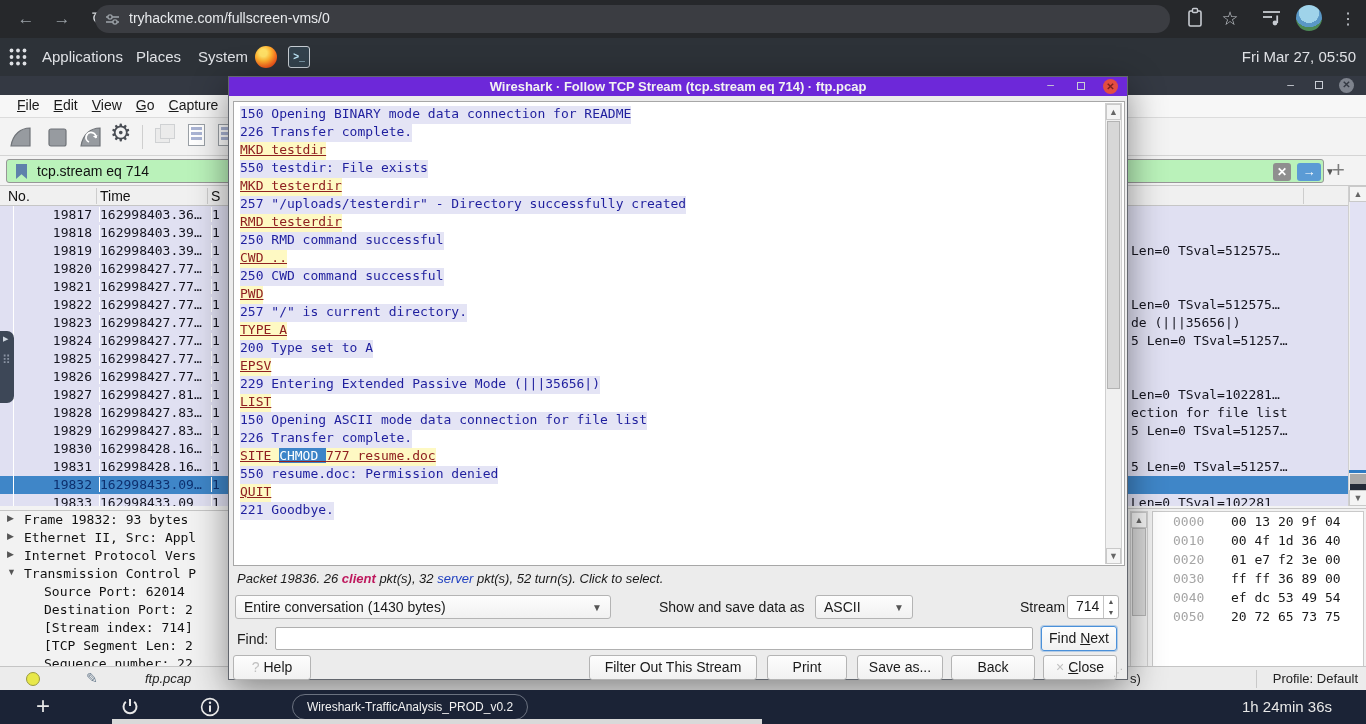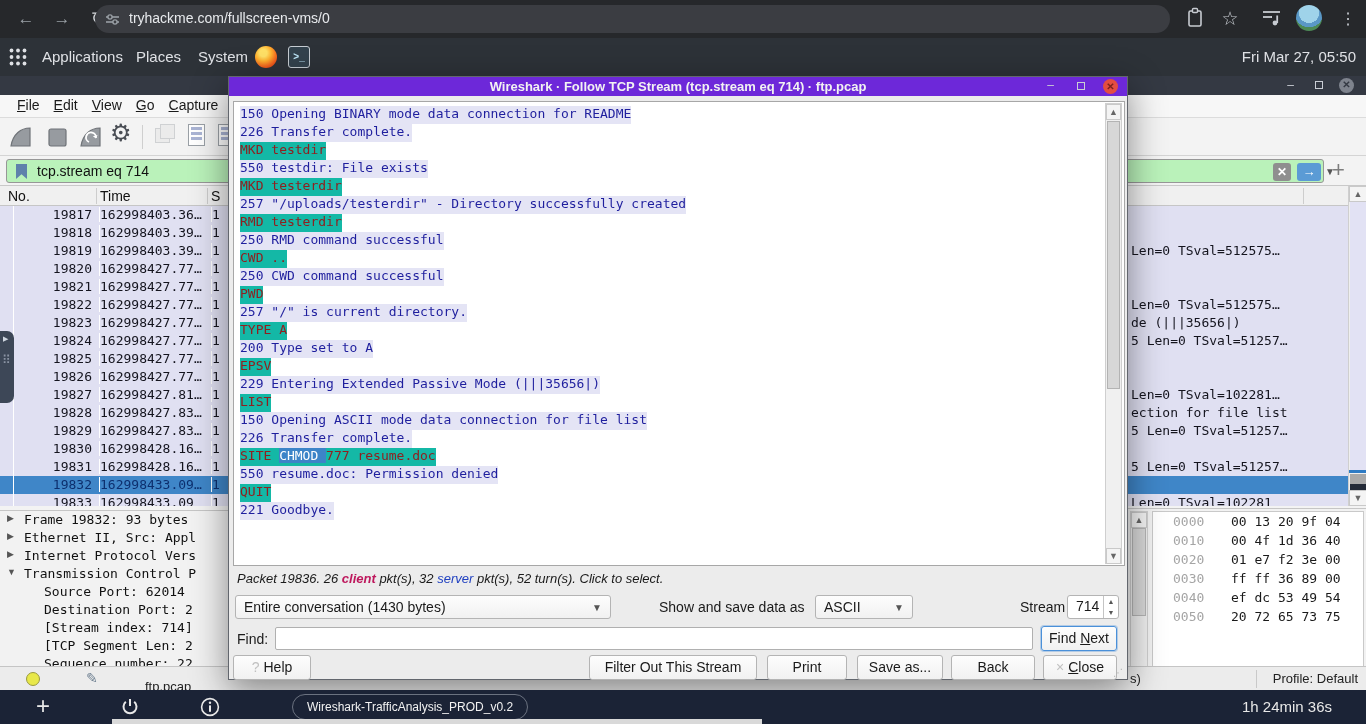--- a/index.html
+++ b/index.html
@@ -92,36 +92,36 @@
   .hex-vscroll { position:absolute; left:2px; top:2px; width:18px; height:230px; background:#efefef; border:1px solid #cfcfcf; }
   .hex-thumb { position:absolute; left:1px; top:16px; width:14px; height:88px; background:#d9d9d9; border:1px solid #b5b5b5; }
   .hex-body { position:absolute; left:24px; top:2px; width:212px; height:212px; background:#fff; border:1px solid #c9c9c9; overflow:hidden; }
   .hrow { position:relative; height:19px; font-family:"DejaVu Sans Mono", monospace; font-size:13px; padding-top:2px; }
   .hoff { position:absolute; left:20px; color:#a5a5a5; }
   .hbytes { position:absolute; left:78px; color:#1a1a1a; white-space:nowrap; }
 
   .statusbar { position:absolute; left:0; top:590px; width:1366px; height:24px; background:#ececec; border-top:1px solid #c5c5c5; font-size:13px; color:#222; }
   .expert-dot { position:absolute; left:26px; top:5px; width:14px; height:14px; border-radius:50%; background:#e8e84a; border:1px solid #9a9a40; }
   .pencil-ic { position:absolute; left:86px; top:3px; font-size:14px; color:#6b7d8f; }
-  .file-name { position:absolute; left:145px; top:12px; }
+  .file-name { position:absolute; left:145px; top:4px;font-style:italic; }
   .status-frag { position:absolute; left:1130px; top:4px; }
   .status-sep { position:absolute; left:1256px; top:3px; width:1px; height:18px; background:#c9c9c9; }
   .profile { position:absolute; right:8px; top:4px;margin-left:20px; }
 
   
   .dialog { position:absolute; left:228px; top:76px; width:900px; height:604px; background:#ececec; border:1px solid #62666d; box-shadow:0 10px 34px rgba(0,0,0,.45); }
   .d-titlebar { position:absolute; left:0; top:0; width:898px; height:19px; background:#6d28d9; }
   .d-title { width:100%; text-align:center; font-size:13px; font-weight:bold; color:#f2f2f2; line-height:19px; }
   .d-btn { position:absolute; top:2px; width:15px; height:15px; text-align:center; color:#c9cdd4; font-size:12px; line-height:13px; }
   .d-close { background:#e34d41; border-radius:50%; color:#7c211b; font-weight:bold; font-size:10px; line-height:15px; }
 
   .stream-box { position:absolute; left:4px; top:24px; width:892px; height:465px; background:#fff; border:1px solid #a7a7a7; overflow:hidden; padding:4px 0 0 6px; }
   .sline { height:18px; font-family:"DejaVu Sans Mono", monospace; font-size:13px; white-space:pre; display:table; }
   .sline.server { color:#1f1f9e; background:#e4e4f5; }
-  .sline.client { color:#8f2020; background:#14b8a6; }
+  .sline.client { color:#8f2020; background:#fef9c3;text-decoration:underline; }
   .sline .hl { background:#3c84c8; color:#fff; }
   .d-scroll { position:absolute; right:2px; top:1px; width:17px; height:461px; background:#f0f0f0; border:1px solid #cfcfcf; }
   .ds-thumb { position:absolute; left:1px; top:17px; width:13px; height:268px; background:#d7d7d7; border:1px solid #b3b3b3; }
 
   .caption { position:absolute; left:8px; top:494px; font-size:13px; font-style:italic; color:#1a1a1a; }
   .cap-client { color:#be185d;font-weight:bold; }
   .cap-server { color:#2040c0; }
 
   .qbtn, .qcombo, .qspin { background:linear-gradient(#fdfdfd,#f1f1f1); border:1px solid #b4b4b4; border-radius:3px; font-size:14px; color:#1a1a1a; }
   .qcombo { position:absolute; height:24px; line-height:22px; padding-left:8px; }

